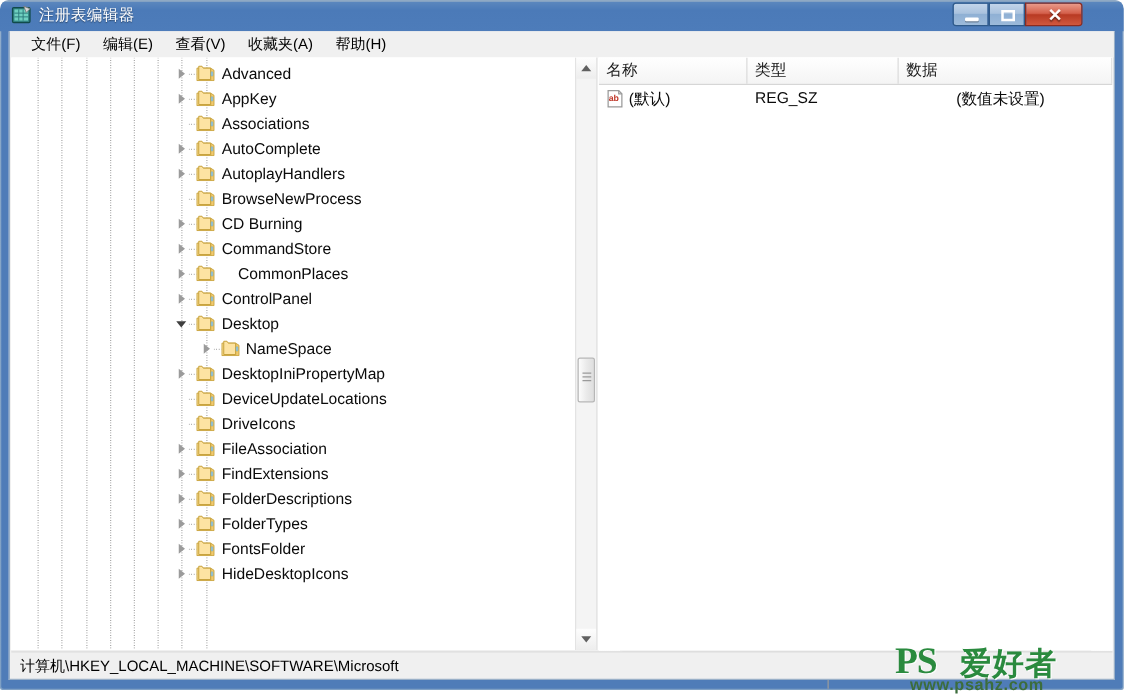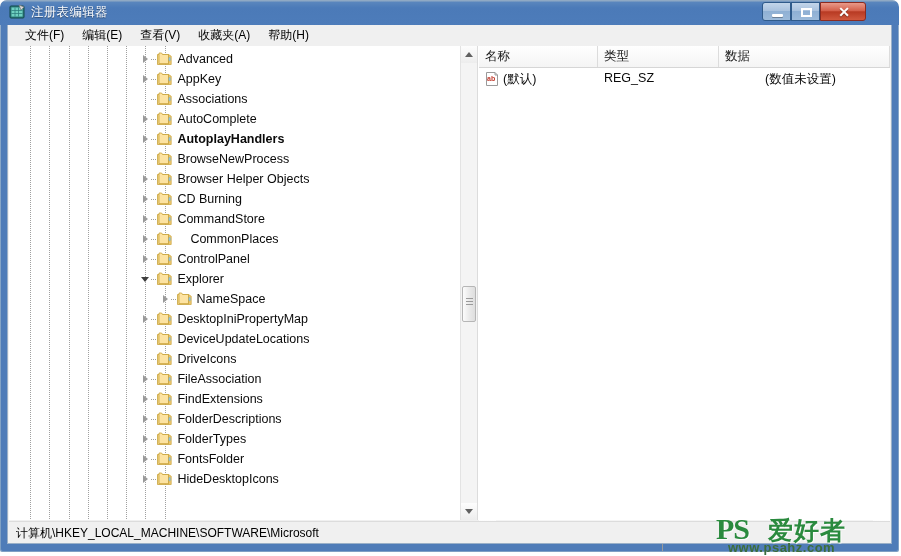--- a/index.html
+++ b/index.html
@@ -389,21 +389,21 @@
                 <div class="tw" style="left: 132.4px;">
                   <div class="arrow-closed"></div>
                 </div>
                 <div class="hdot" style="left: 142.4px; top: 10px; width: 6px;"></div>
                 <div class="folder" style="left: 148.4px;"><svg width="15" height="13" viewBox="0 0 15 13">
                     <path d="M0.5 2.5 L0.5 12.5 L11.5 12.5 L11.5 2.5 Z" fill="#f6d98a" stroke="#c8a33e" stroke-width="0.8"></path>
                     <path d="M2 1 L2 11.6 L11.5 11.6 L11.5 2.5 L5.6 2.5 L4.6 1 Z" fill="#fde3a2" stroke="#c8a33e" stroke-width="0.8"></path>
                     <path d="M11.6 2.6 L14.2 4.2 L14.2 12.5 L11.6 12.5 Z" fill="#f0c96f" stroke="#c8a33e" stroke-width="0.7"></path>
                     <rect x="11.9" y="5.4" width="1.4" height="3.4" rx="0.6" fill="#9fd2e8" stroke="#6fa8c4" stroke-width="0.5"></rect>
                   </svg></div>
-                <div class="tlabel" style="left: 168.4px; font-weight: bold;">AutoplayHandlers</div>
+                <div class="tlabel" style="left: 168.4px;">AutoplayHandlers</div>
               </div>
               <div class="tnode">
                 <div class="hdot" style="left: 142.4px; top: 10px; width: 6px;"></div>
                 <div class="folder" style="left: 148.4px;"><svg width="15" height="13" viewBox="0 0 15 13">
                     <path d="M0.5 2.5 L0.5 12.5 L11.5 12.5 L11.5 2.5 Z" fill="#f6d98a" stroke="#c8a33e" stroke-width="0.8"></path>
                     <path d="M2 1 L2 11.6 L11.5 11.6 L11.5 2.5 L5.6 2.5 L4.6 1 Z" fill="#fde3a2" stroke="#c8a33e" stroke-width="0.8"></path>
                     <path d="M11.6 2.6 L14.2 4.2 L14.2 12.5 L11.6 12.5 Z" fill="#f0c96f" stroke="#c8a33e" stroke-width="0.7"></path>
                     <rect x="11.9" y="5.4" width="1.4" height="3.4" rx="0.6" fill="#9fd2e8" stroke="#6fa8c4" stroke-width="0.5"></rect>
                   </svg></div>
                 <div class="tlabel" style="left: 168.4px;">BrowseNewProcess</div>
@@ -412,33 +412,20 @@
                 <div class="tw" style="left: 132.4px;">
                   <div class="arrow-closed"></div>
                 </div>
                 <div class="hdot" style="left: 142.4px; top: 10px; width: 6px;"></div>
                 <div class="folder" style="left: 148.4px;"><svg width="15" height="13" viewBox="0 0 15 13">
                     <path d="M0.5 2.5 L0.5 12.5 L11.5 12.5 L11.5 2.5 Z" fill="#f6d98a" stroke="#c8a33e" stroke-width="0.8"></path>
                     <path d="M2 1 L2 11.6 L11.5 11.6 L11.5 2.5 L5.6 2.5 L4.6 1 Z" fill="#fde3a2" stroke="#c8a33e" stroke-width="0.8"></path>
                     <path d="M11.6 2.6 L14.2 4.2 L14.2 12.5 L11.6 12.5 Z" fill="#f0c96f" stroke="#c8a33e" stroke-width="0.7"></path>
                     <rect x="11.9" y="5.4" width="1.4" height="3.4" rx="0.6" fill="#9fd2e8" stroke="#6fa8c4" stroke-width="0.5"></rect>
                   </svg></div>
-                <div class="tlabel" style="left: 168.4px;">Browser Helper Objects</div>
-              </div>
-              <div class="tnode">
-                <div class="tw" style="left: 132.4px;">
-                  <div class="arrow-closed"></div>
-                </div>
-                <div class="hdot" style="left: 142.4px; top: 10px; width: 6px;"></div>
-                <div class="folder" style="left: 148.4px;"><svg width="15" height="13" viewBox="0 0 15 13">
-                    <path d="M0.5 2.5 L0.5 12.5 L11.5 12.5 L11.5 2.5 Z" fill="#f6d98a" stroke="#c8a33e" stroke-width="0.8"></path>
-                    <path d="M2 1 L2 11.6 L11.5 11.6 L11.5 2.5 L5.6 2.5 L4.6 1 Z" fill="#fde3a2" stroke="#c8a33e" stroke-width="0.8"></path>
-                    <path d="M11.6 2.6 L14.2 4.2 L14.2 12.5 L11.6 12.5 Z" fill="#f0c96f" stroke="#c8a33e" stroke-width="0.7"></path>
-                    <rect x="11.9" y="5.4" width="1.4" height="3.4" rx="0.6" fill="#9fd2e8" stroke="#6fa8c4" stroke-width="0.5"></rect>
-                  </svg></div>
                 <div class="tlabel" style="left: 168.4px;">CD Burning</div>
               </div>
               <div class="tnode">
                 <div class="tw" style="left: 132.4px;">
                   <div class="arrow-closed"></div>
                 </div>
                 <div class="hdot" style="left: 142.4px; top: 10px; width: 6px;"></div>
                 <div class="folder" style="left: 148.4px;"><svg width="15" height="13" viewBox="0 0 15 13">
                     <path d="M0.5 2.5 L0.5 12.5 L11.5 12.5 L11.5 2.5 Z" fill="#f6d98a" stroke="#c8a33e" stroke-width="0.8"></path>
                     <path d="M2 1 L2 11.6 L11.5 11.6 L11.5 2.5 L5.6 2.5 L4.6 1 Z" fill="#fde3a2" stroke="#c8a33e" stroke-width="0.8"></path>
@@ -477,21 +464,21 @@
                 <div class="tw" style="left: 132.4px;">
                   <div class="arrow-open"></div>
                 </div>
                 <div class="hdot" style="left: 142.4px; top: 10px; width: 6px;"></div>
                 <div class="folder" style="left: 148.4px;"><svg width="15" height="13" viewBox="0 0 15 13">
                     <path d="M0.5 2.5 L0.5 12.5 L11.5 12.5 L11.5 2.5 Z" fill="#f6d98a" stroke="#c8a33e" stroke-width="0.8"></path>
                     <path d="M2 1 L2 11.6 L11.5 11.6 L11.5 2.5 L5.6 2.5 L4.6 1 Z" fill="#fde3a2" stroke="#c8a33e" stroke-width="0.8"></path>
                     <path d="M11.6 2.6 L14.2 4.2 L14.2 12.5 L11.6 12.5 Z" fill="#f0c96f" stroke="#c8a33e" stroke-width="0.7"></path>
                     <rect x="11.9" y="5.4" width="1.4" height="3.4" rx="0.6" fill="#9fd2e8" stroke="#6fa8c4" stroke-width="0.5"></rect>
                   </svg></div>
-                <div class="tlabel" style="left: 168.4px;">Explorer</div>
+                <div class="tlabel" style="left: 168.4px;">Desktop</div>
               </div>
               <div class="tnode">
                 <div class="tw" style="left: 151.6px;">
                   <div class="arrow-closed"></div>
                 </div>
                 <div class="hdot" style="left: 161.6px; top: 10px; width: 6px;"></div>
                 <div class="folder" style="left: 167.6px;"><svg width="15" height="13" viewBox="0 0 15 13">
                     <path d="M0.5 2.5 L0.5 12.5 L11.5 12.5 L11.5 2.5 Z" fill="#f6d98a" stroke="#c8a33e" stroke-width="0.8"></path>
                     <path d="M2 1 L2 11.6 L11.5 11.6 L11.5 2.5 L5.6 2.5 L4.6 1 Z" fill="#fde3a2" stroke="#c8a33e" stroke-width="0.8"></path>
                     <path d="M11.6 2.6 L14.2 4.2 L14.2 12.5 L11.6 12.5 Z" fill="#f0c96f" stroke="#c8a33e" stroke-width="0.7"></path>

